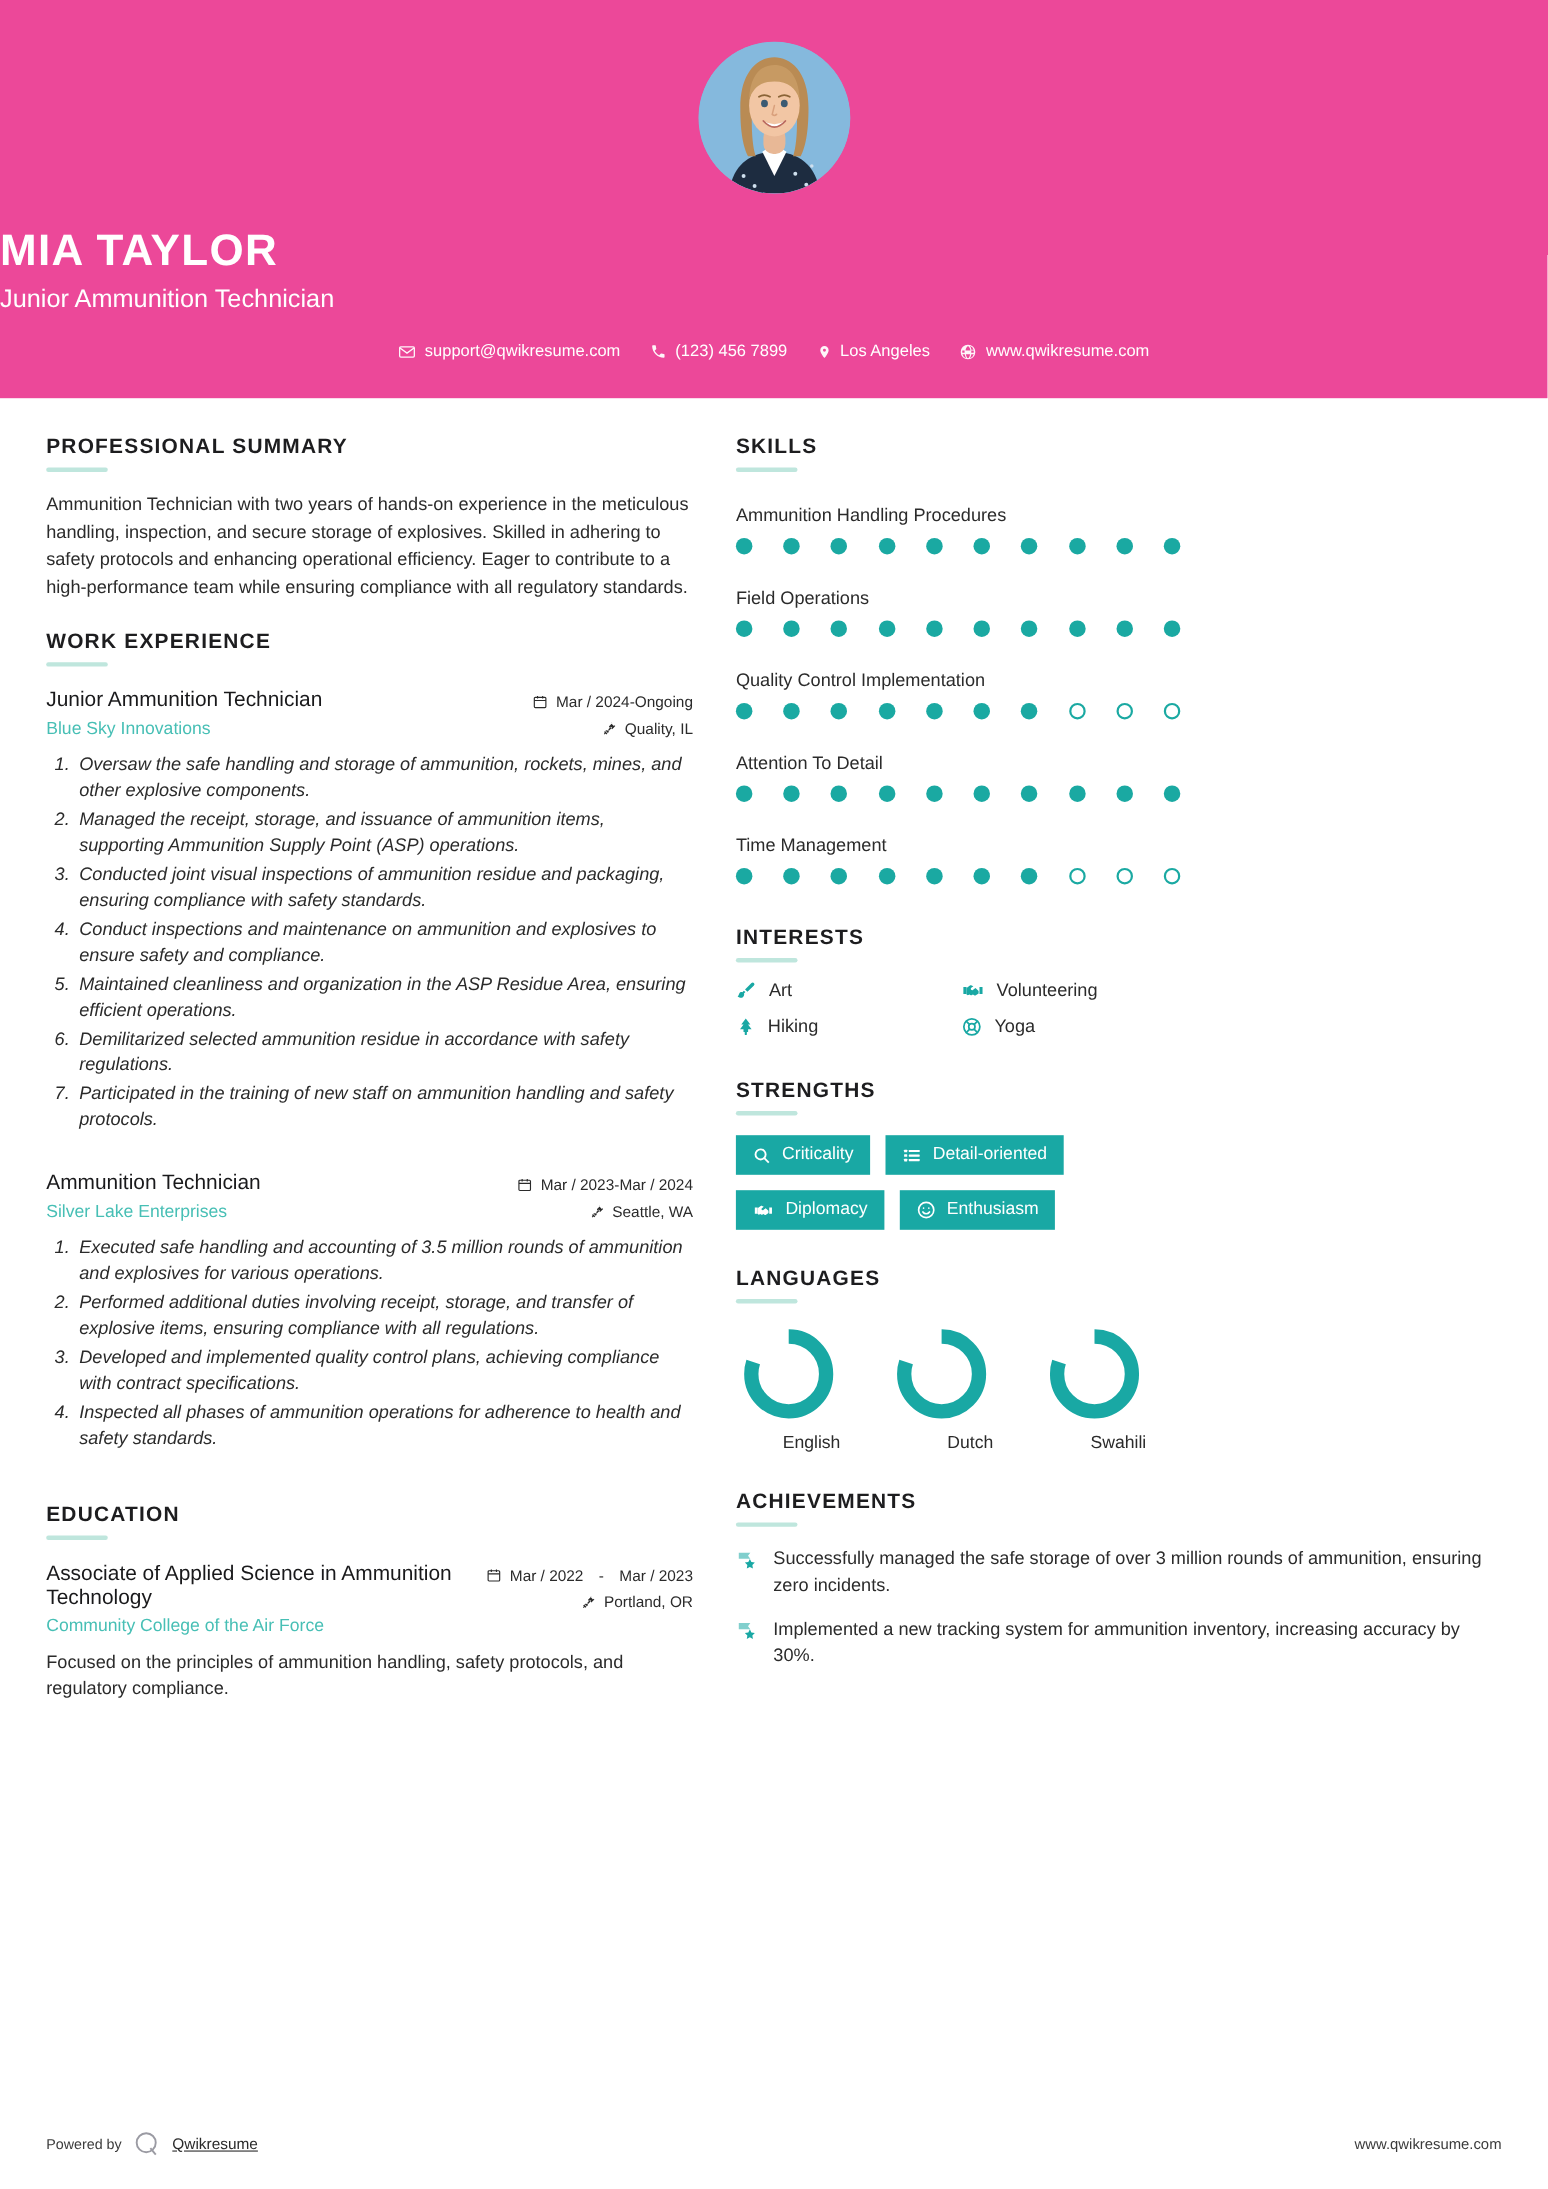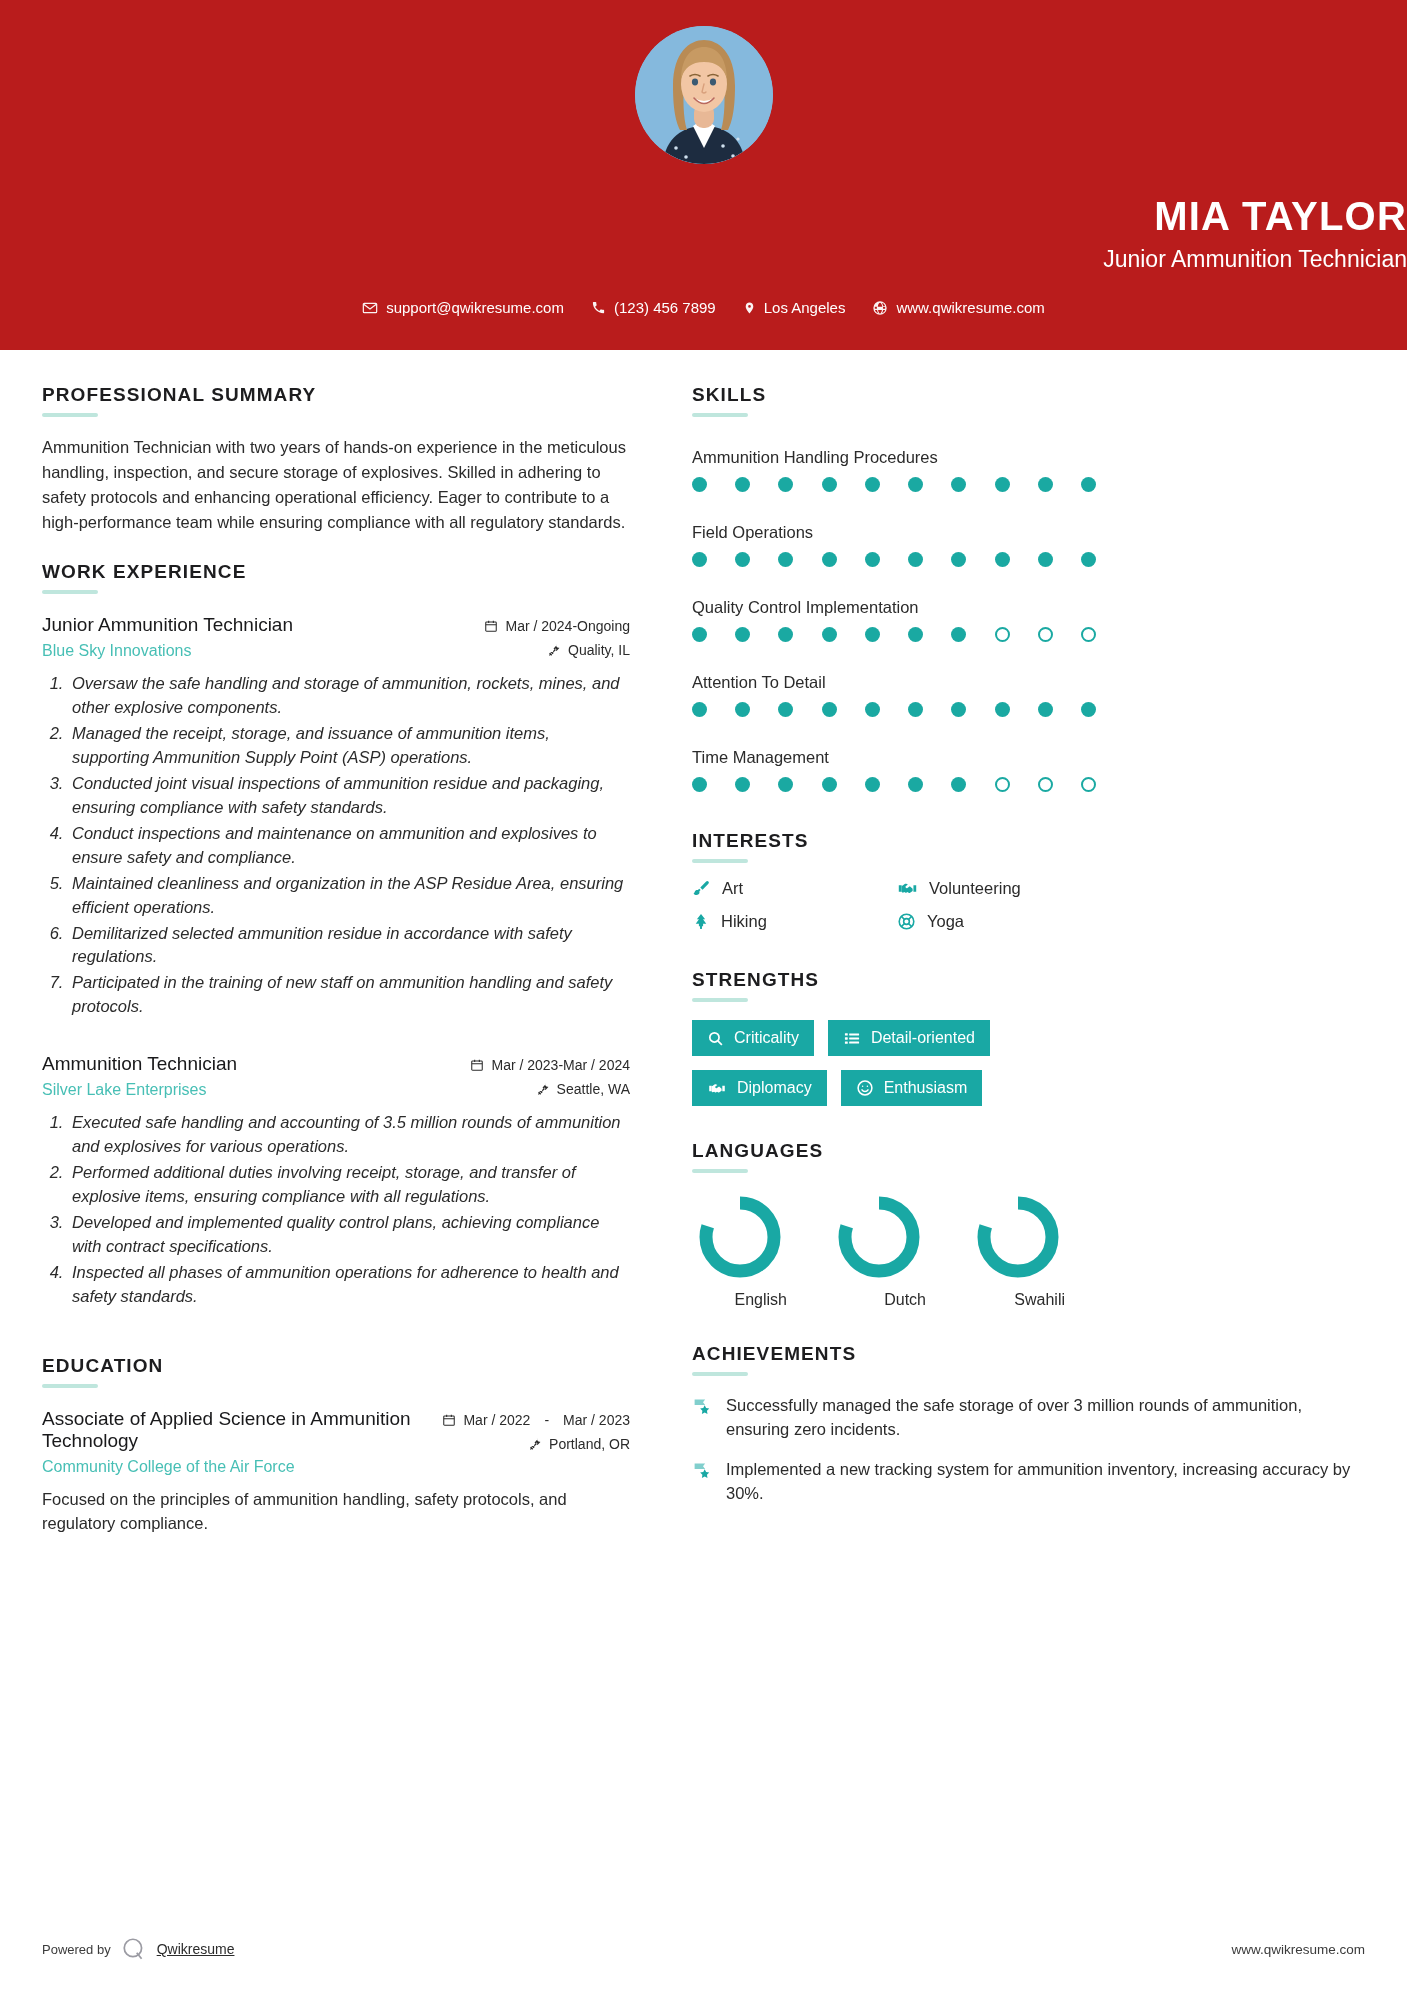--- a/index.html
+++ b/index.html
@@ -12,23 +12,23 @@
     width: 1407px;
     min-height: 1990px;
     background: #ffffff;
     position: relative;
     display: flex;
     flex-direction: column;
   }
 
   
   .header {
-    background: #b91c1c;
-    padding: 26px 0 34px 0;
-    text-align: right;
+    background: #ec4899;
+    padding: 38px 0 34px 0;
+    text-align: left;
   }
   .avatar {
     width: 138px;
     height: 138px;
     border-radius: 50%;
     margin: 0 auto;
     background: #85b9dd;
     overflow: hidden;
     position: relative;
   }
@@ -62,21 +62,21 @@
     padding: 0 9px;
     white-space: nowrap;
   }
   .contact-item .ico { display: inline-flex; align-items: center; opacity: .95; }
   .contact-item .ico svg { display: block; }
 
   
   .body-wrap {
     display: flex;
     padding: 34px 42px 0 42px;
-    gap: 62px;
+    gap: 39px;
     flex: 1 1 auto;
   }
   .col-left { width: 588px; flex: 0 0 588px; }
   .col-right { width: 400px; flex: 1 1 auto; }
 
   .sec-title {
     font-size: 19px;
     font-weight: bold;
     letter-spacing: 1.1px;
     color: #1d1d1f;

